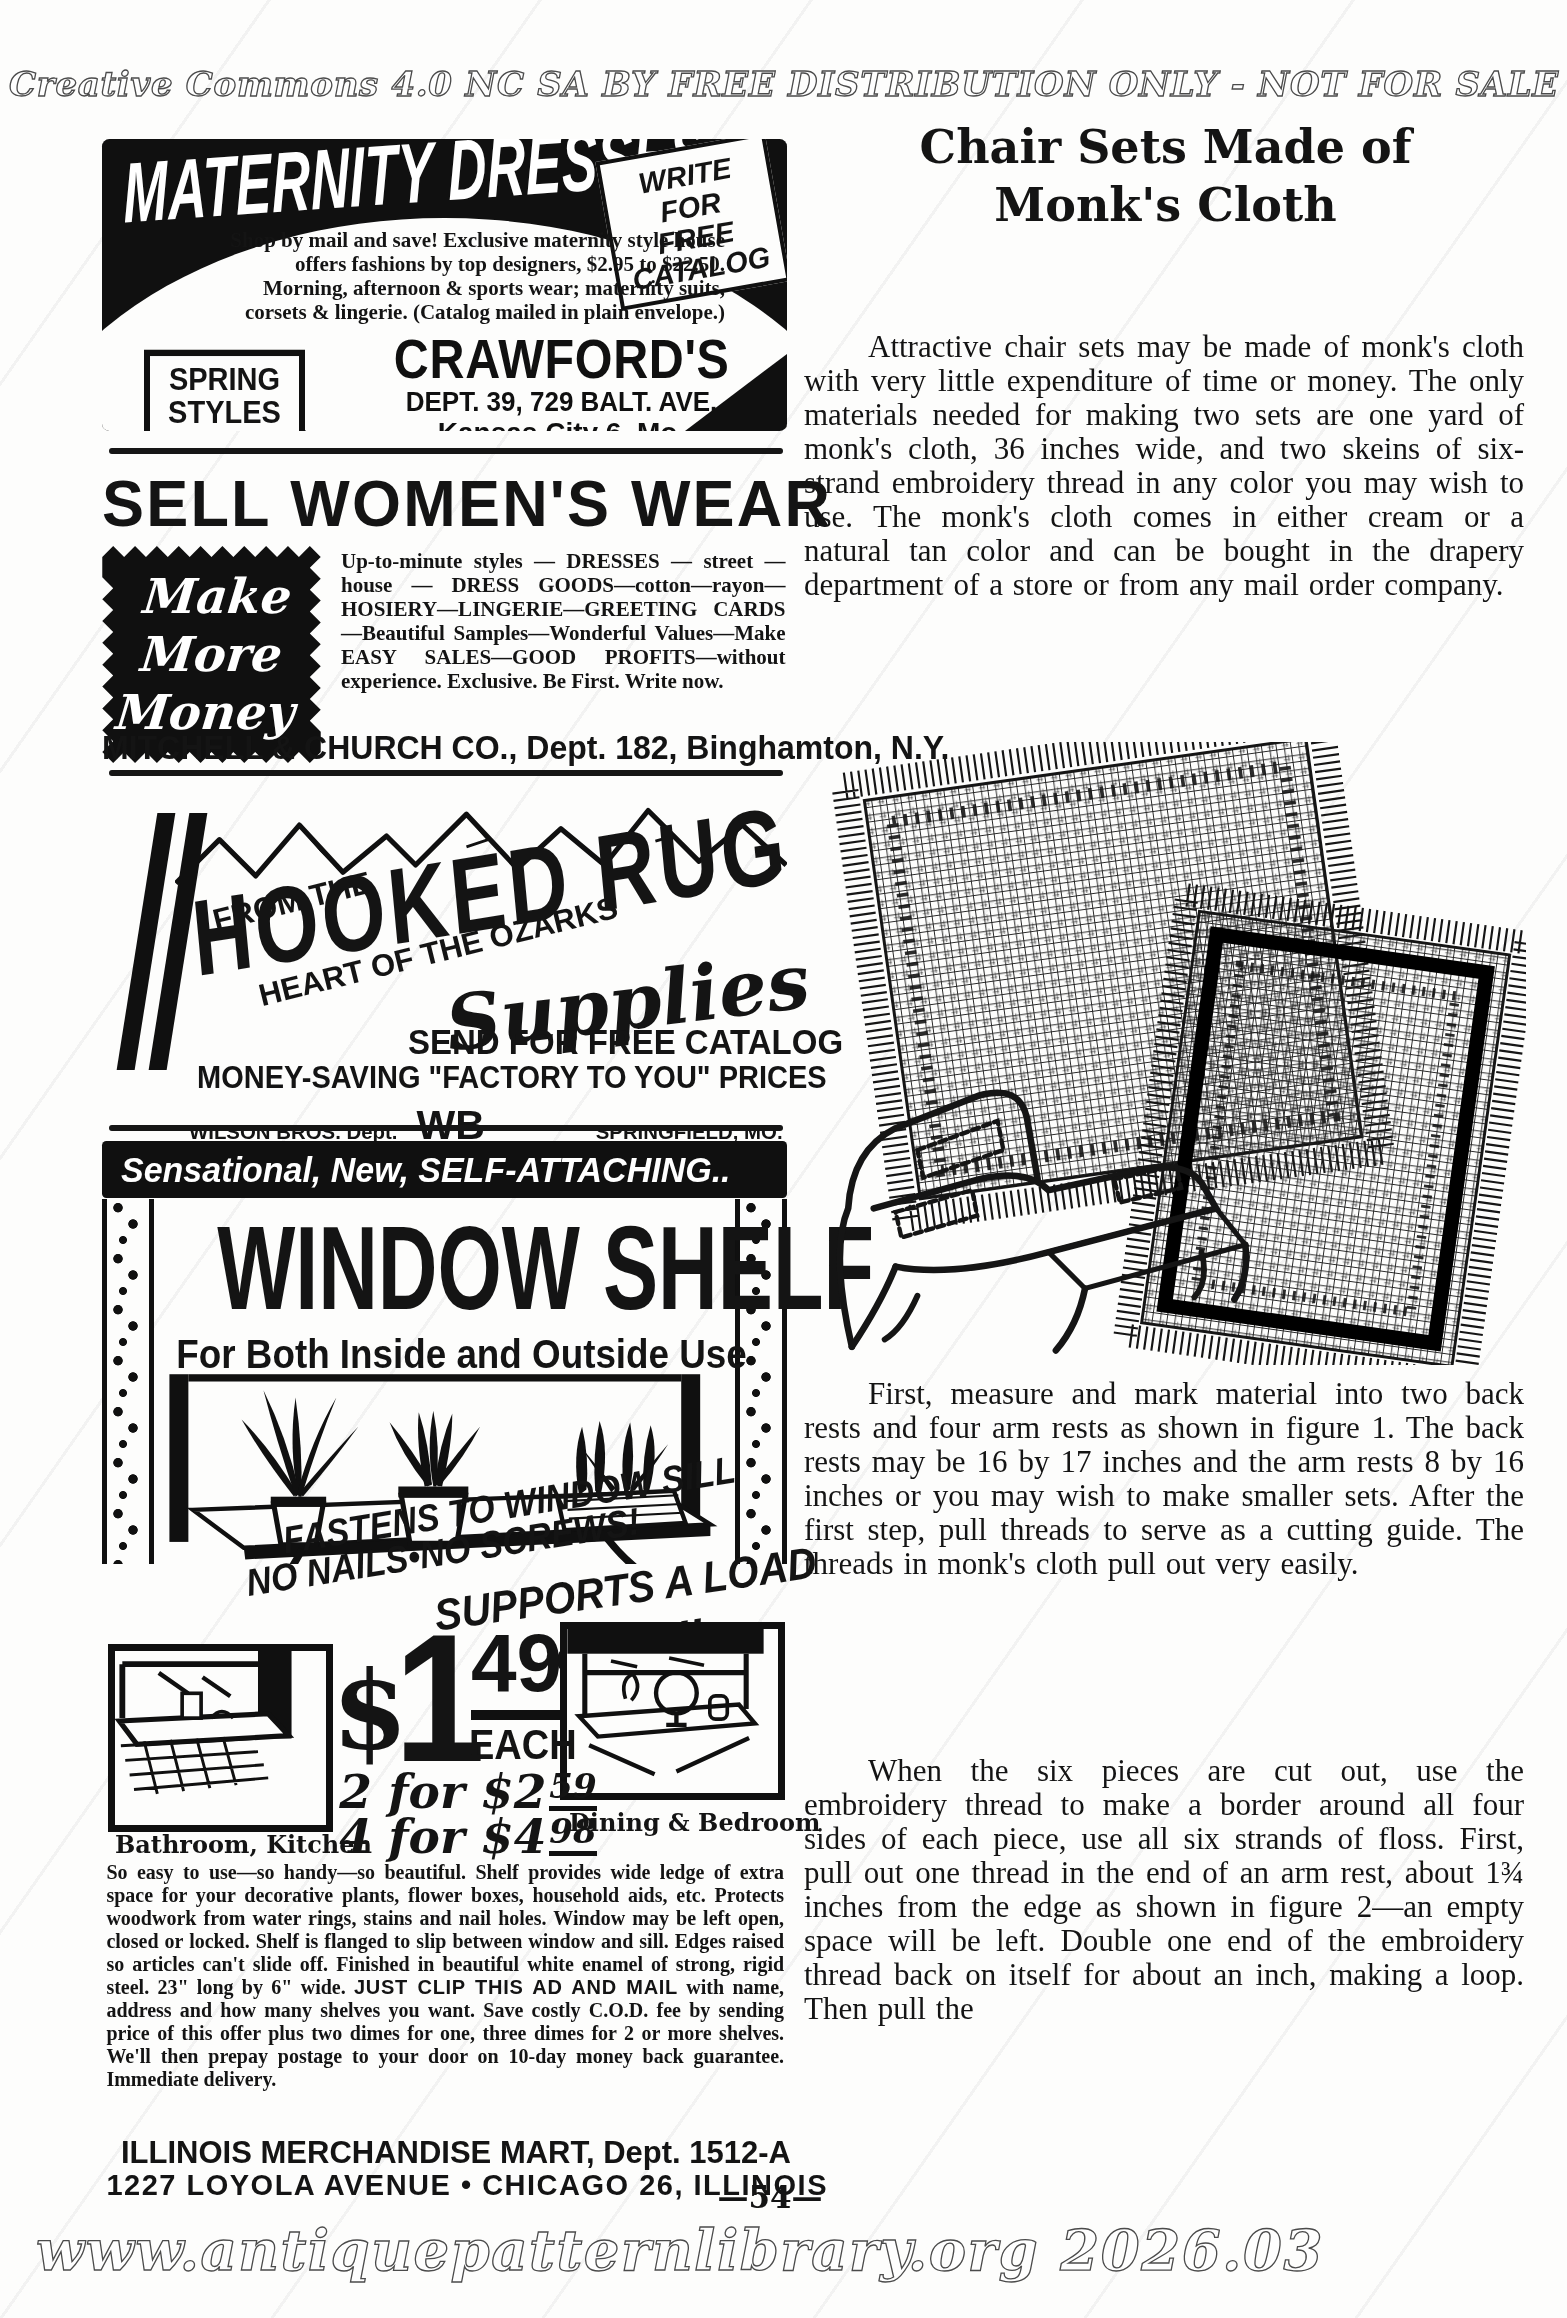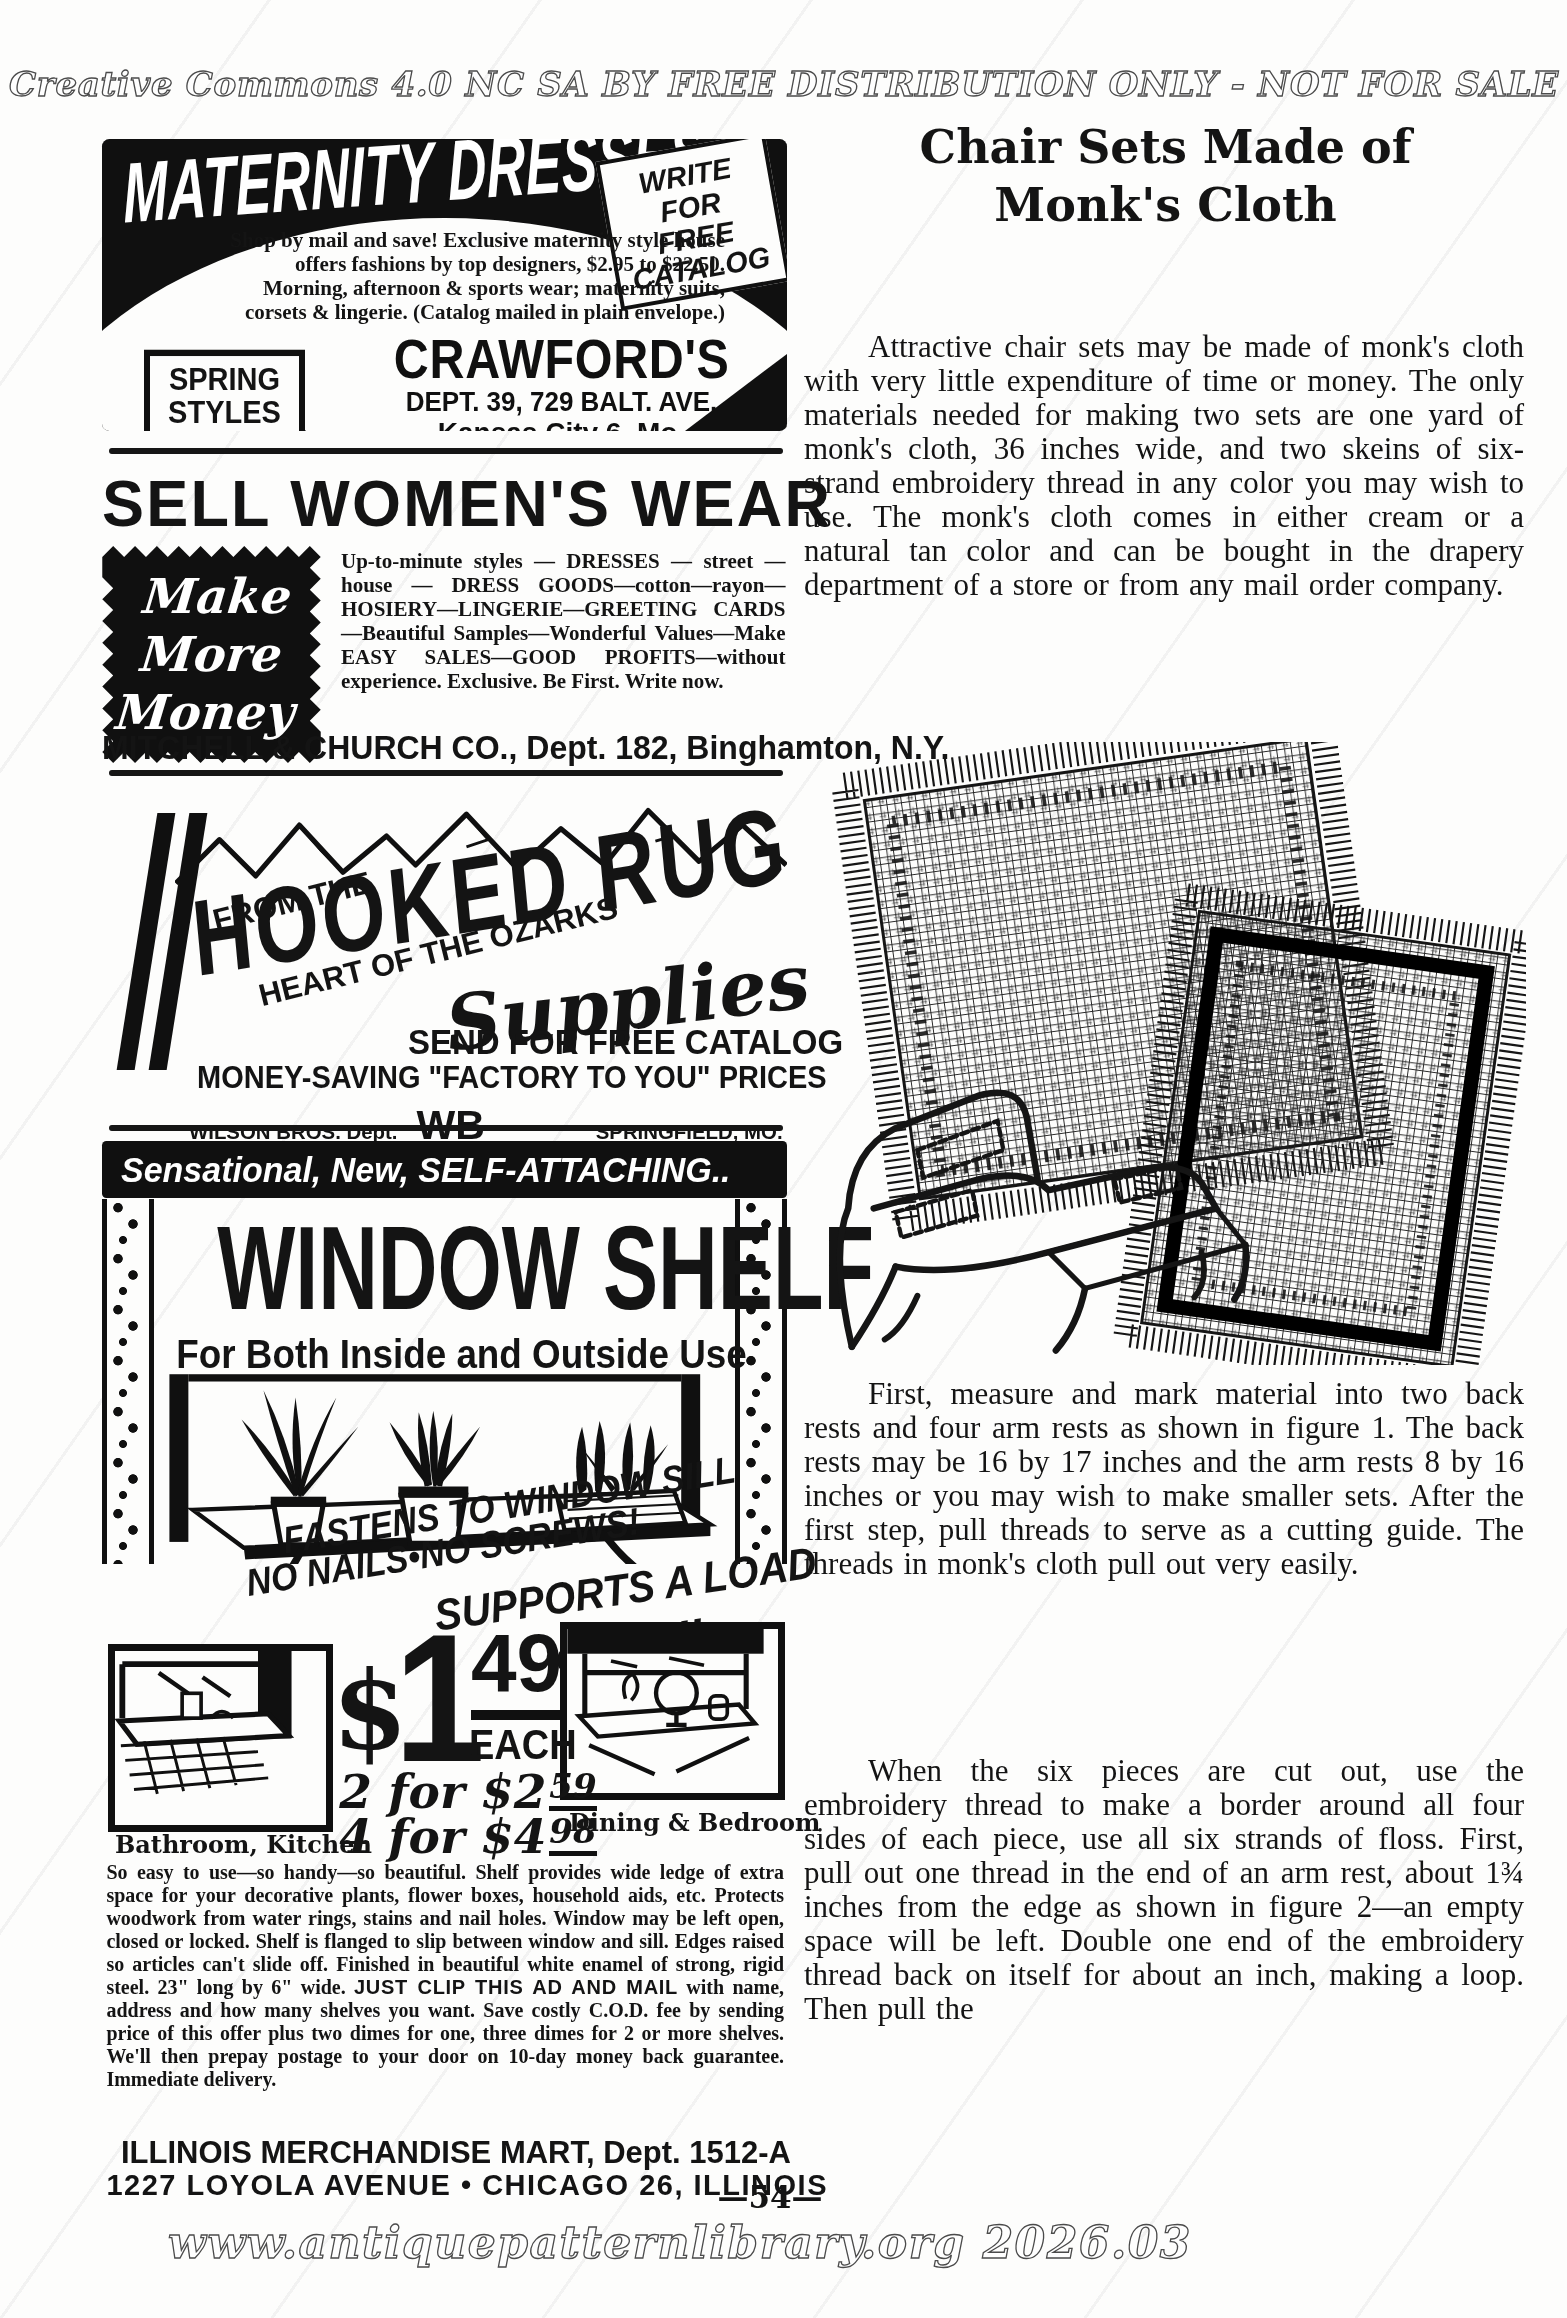--- a/index.html
+++ b/index.html
@@ -112,21 +112,21 @@
   #ws-co2{position:absolute;left:4.4px;right:7.3px;top:1028px;font-family:"Liberation Sans",sans-serif;font-weight:bold;font-size:29px;white-space:nowrap;letter-spacing:1.5px;}
   
   #art-title{left:808px;top:118px;width:715px;text-align:center;font-weight:bold;font-size:46px;line-height:58px;font-family:"DejaVu Serif",serif;}
   .para{left:804px;width:720px;font-size:31px;line-height:34px;text-align:justify;text-indent:64px;word-spacing:2.2px;}
   #para1{top:330px;}
   #para2{top:1377px;}
   #para3{top:1754px;}
   #mats{left:808px;top:742px;width:718px;height:623px;}
   
   #page-num{left:0;top:2179px;width:1540px;text-align:center;font-weight:bold;font-size:31px;font-family:"DejaVu Serif",serif;}
-  #site-line{left:0;top:2217px;width:1360px;text-align:center;font-size:44px;letter-spacing:1.5px;font-style:italic;}
+  #site-line{left:0;top:2217px;width:1360px;text-align:center;font-size:56px;letter-spacing:1.5px;font-style:italic;}
   #cc-line{left:0;top:64px;width:1568px;text-align:center;font-size:34px;letter-spacing:0.7px;}
 </style>
 </head>
 <body>
 
 <div id="page">
 
   <div id="cc-line" class="abs outline">Creative Commons 4.0 NC SA BY FREE DISTRIBUTION ONLY - NOT FOR SALE</div>
 
   <div id="ad-maternity" class="abs">

